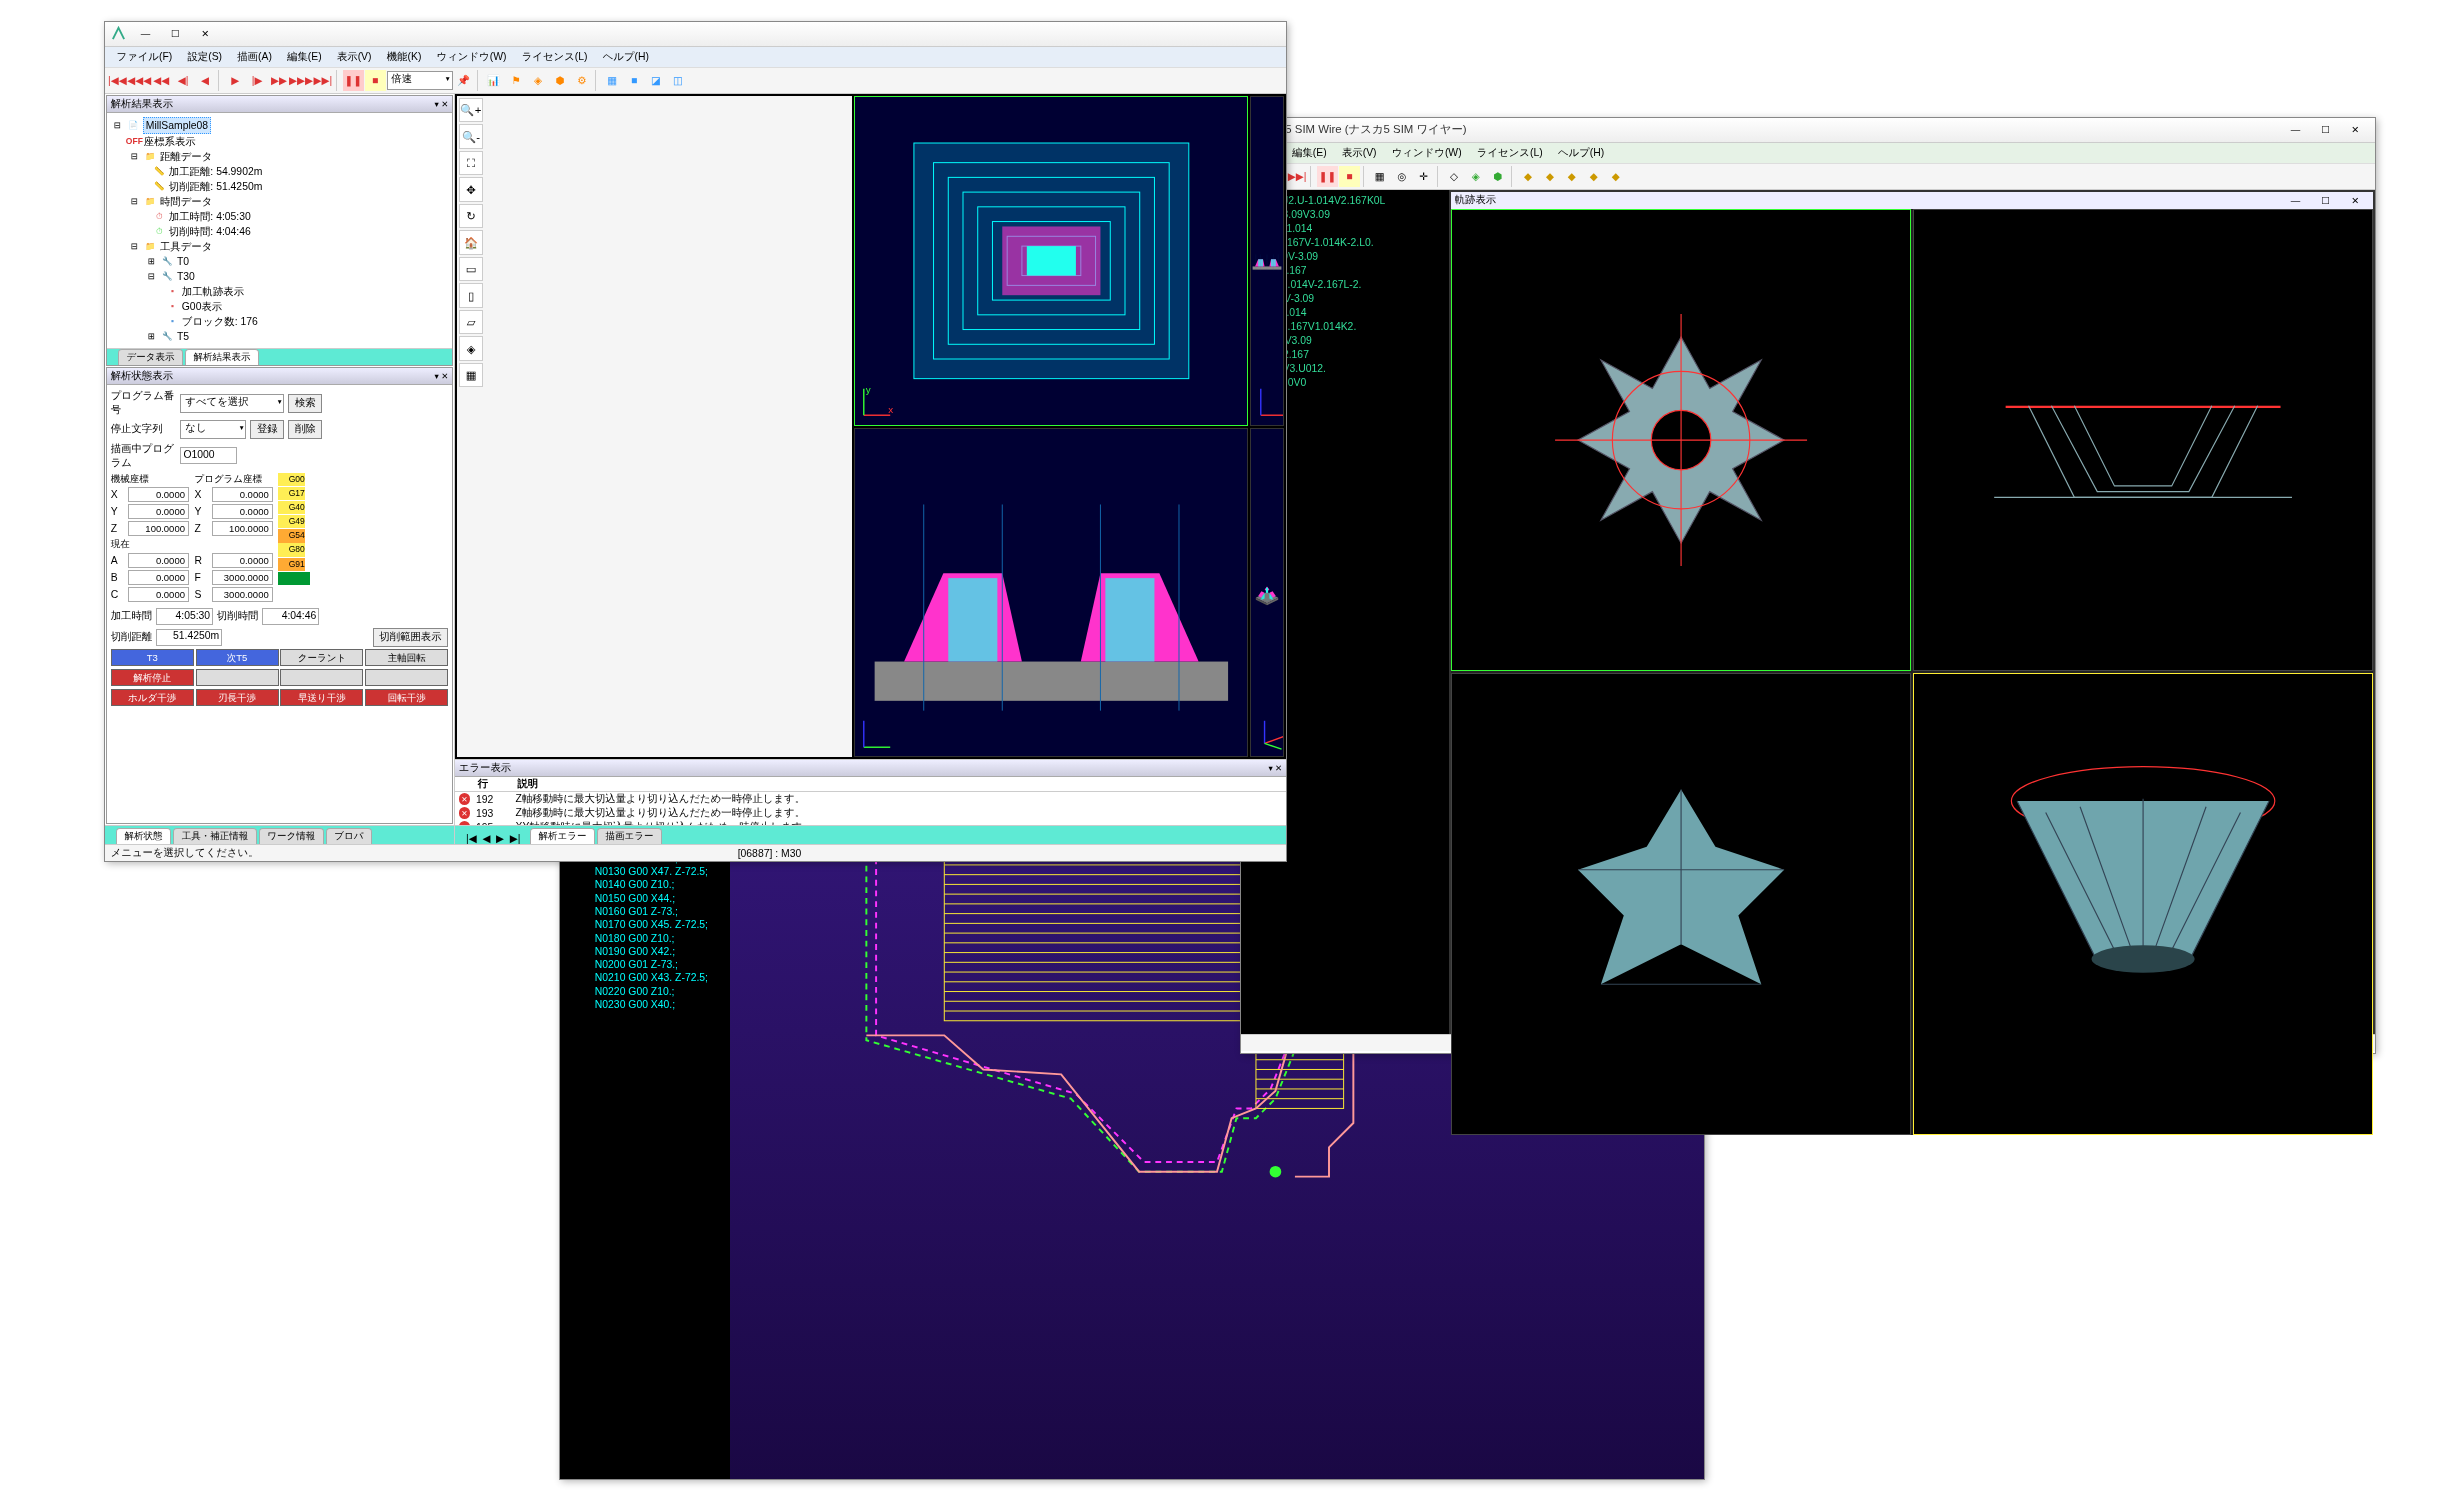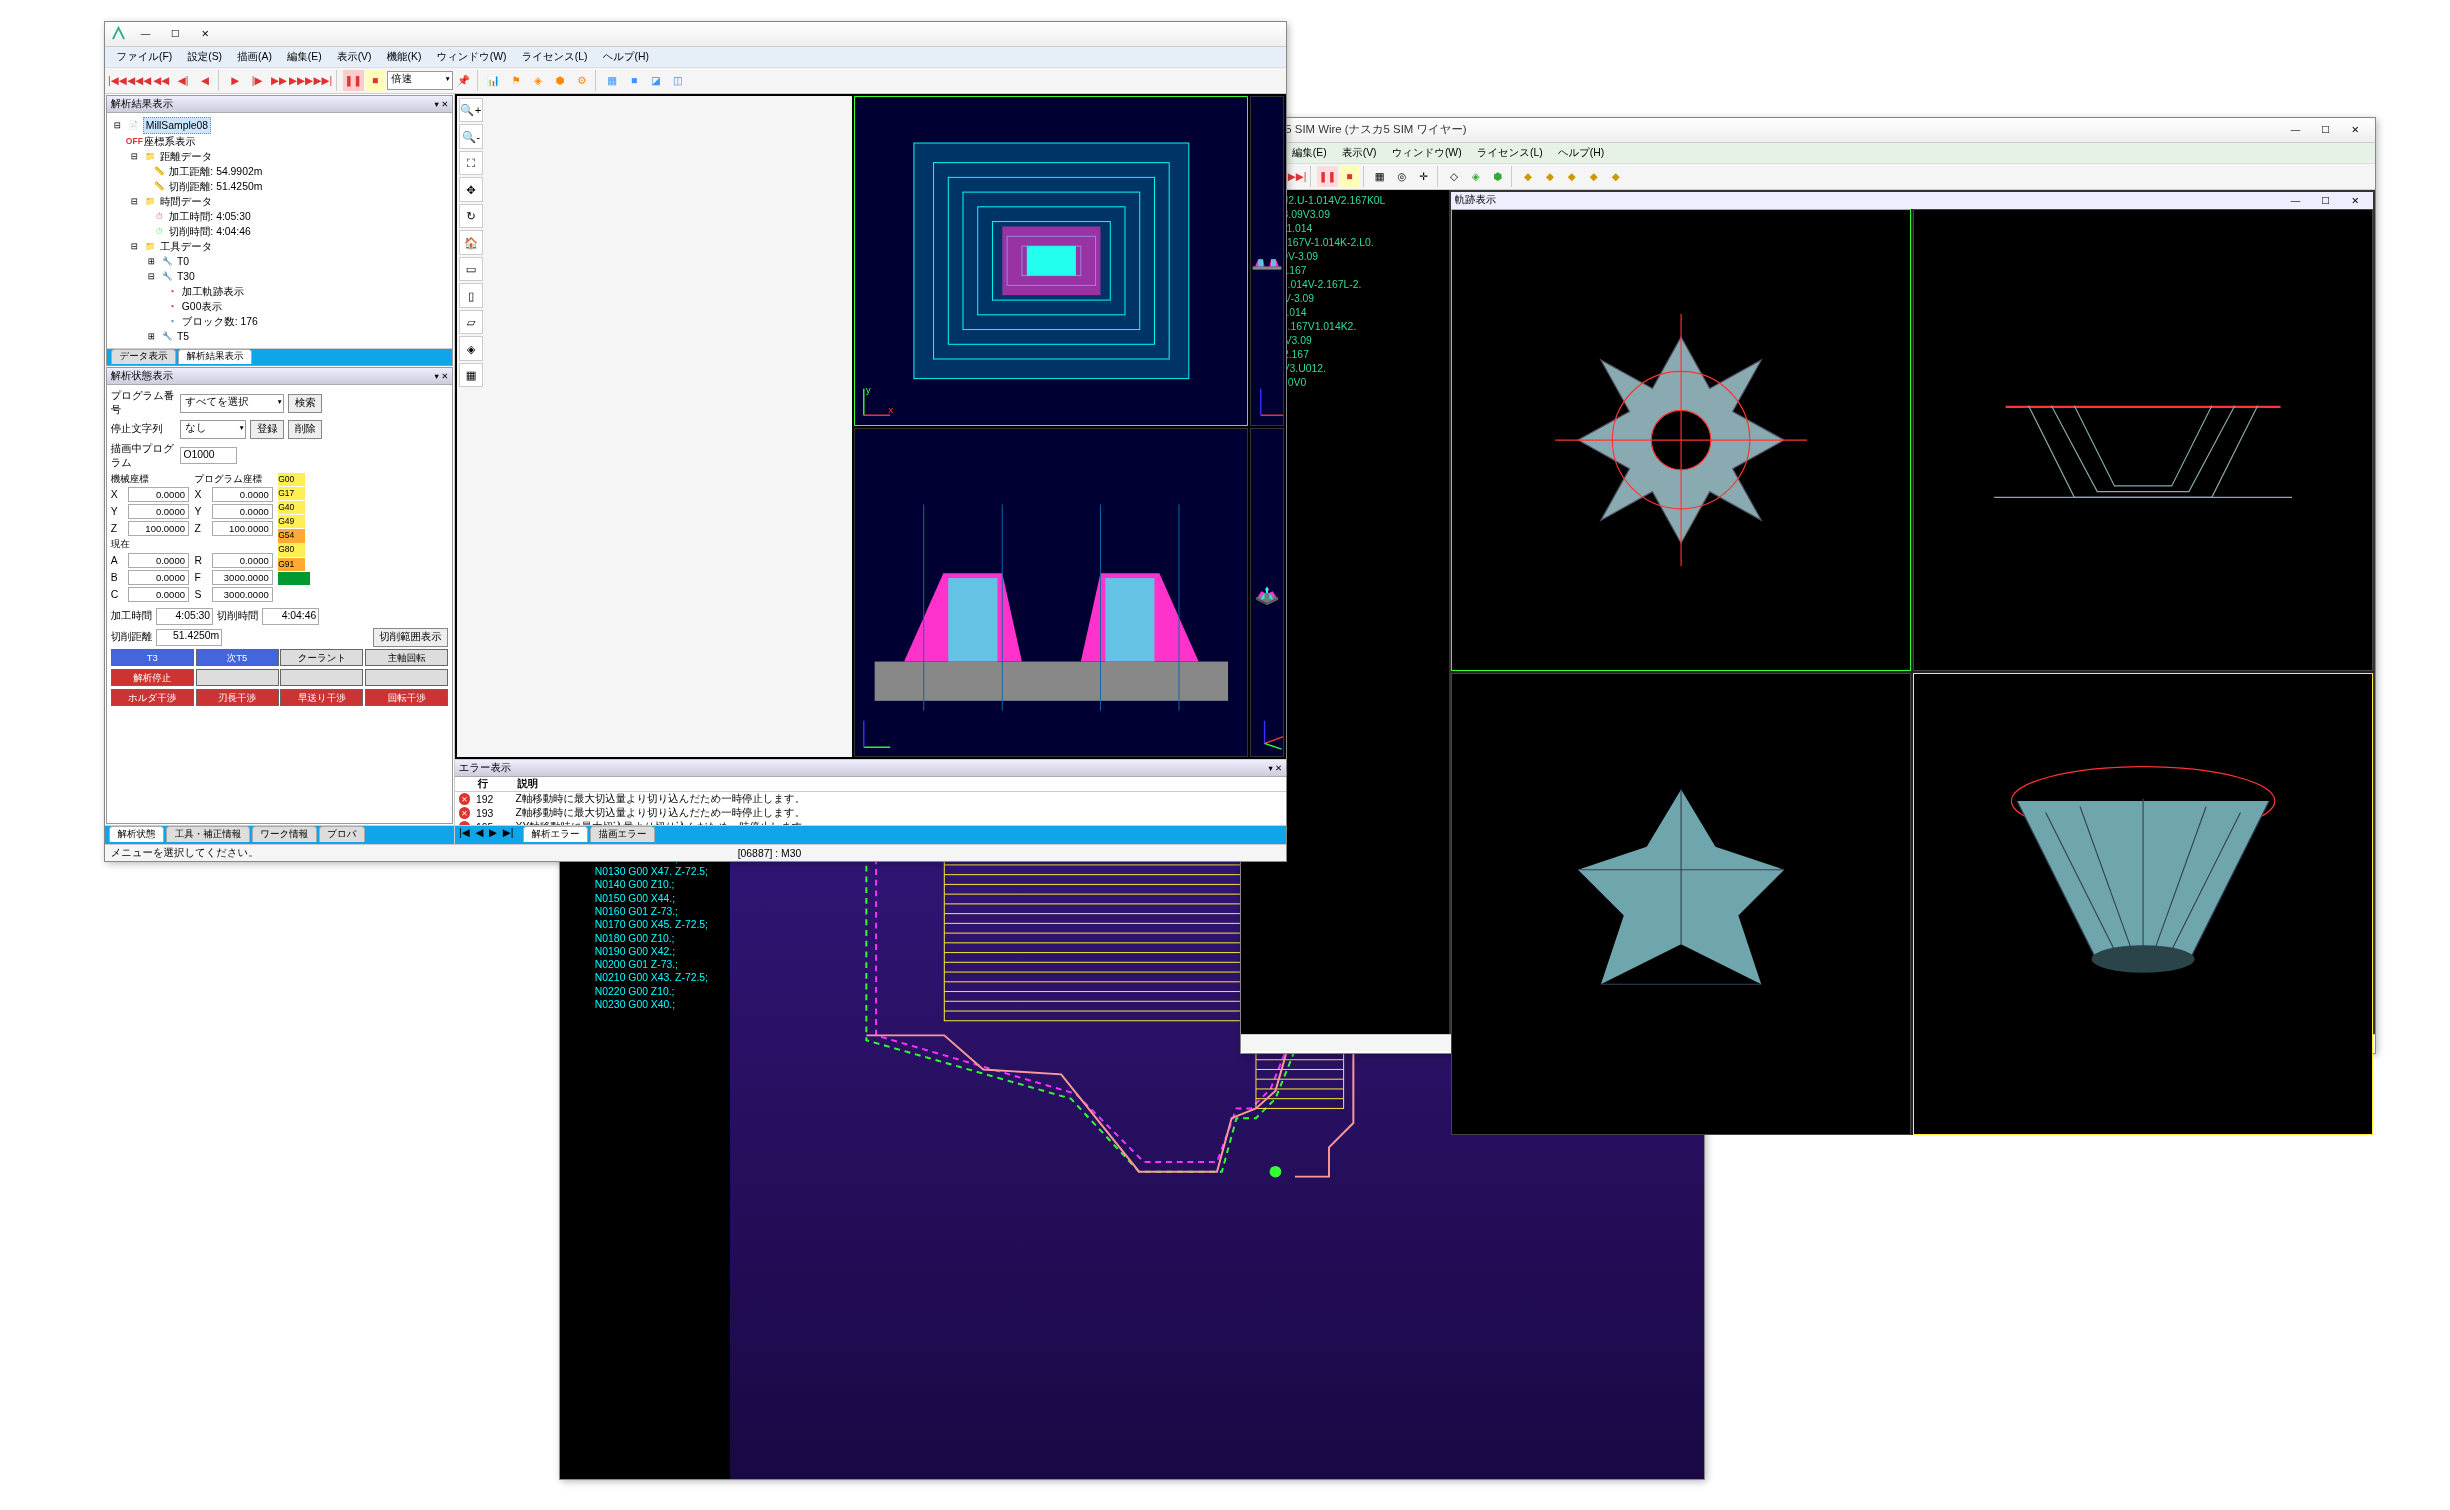--- a/index.html
+++ b/index.html
@@ -37,21 +37,21 @@
 .tree-sel { background: #cde6ff; border: 0.9px dotted #39f; padding: 0 1.9px; }
 
 .status-panel { padding: 3.8px; font-size: 10.4px; }
 .status-row { display: flex; align-items: center; margin-bottom: 2.8px; gap: 3.8px; }
 .status-label { width: 66px; }
 .status-input { border: 0.9px solid #aaa; padding: 0.9px 1.9px; height: 17px; background: #fff; }
 .status-btn { border: 0.9px solid #888; background: #eee; padding: 0.9px 5.7px; height: 19px; }
 
 .coord-grid { display: grid; grid-template-columns: 15px 66px 15px 66px 28px; gap: 1.9px 5.7px; align-items: center; margin: 1.9px 0; }
 .coord-val { border: 0.9px solid #aaa; text-align: right; padding: 0.9px 2.8px; height: 15px; font-size: 9.5px; }
-.g-badge { width: 26.5px; height: 13.3px; font-size: 8.5px; text-align: left; line-height: 13.3px; color: #000; }
+.g-badge { width: 26.5px; height: 13.3px; font-size: 8.5px; text-align: right; line-height: 13.3px; color: #000; }
 .g-yellow { background: #ffee55; }
 .g-orange { background: #ffaa33; }
 .g-green { background: #009933; color: #fff; padding-left: 32px; }
 
 .btn-row { display: flex; gap: 1.9px; margin-top: 2.8px; }
 .sm-btn { flex: 1; height: 17px; border: 0.9px solid #666; font-size: 9.5px; text-align: center; line-height: 15px; }
 .btn-blue { background: #4466dd; color: #fff; }
 .btn-red { background: #cc3333; color: #fff; }
 .btn-gray { background: #ddd; }
 
@@ -62,21 +62,21 @@
 .vp-tb-btn { width: 24.6px; height: 24.6px; border: 0.9px solid #ccc; background: #fff; display: flex; align-items: center; justify-content: center; font-size: 11.4px; }
 
 .vp-axis { position: absolute; left: 5.7px; bottom: 5.7px; width: 34px; height: 34px; }
 .vp-axis line { stroke-width: 1.5; }
 
 .error-panel { height: 85px; border-top: 0.9px solid #ccc; display: flex; flex-direction: column; }
 .err-list { flex: 1; overflow: auto; font-size: 10.4px; }
 .err-row { display: flex; align-items: center; padding: 0 3.8px; gap: 5.7px; }
 .err-ic { color: #fff; background: #d33; border-radius: 50%; width: 11.4px; height: 11.4px; font-size: 7.6px; display: flex; align-items: center; justify-content: center; }
 
-.tabstrip { height: 19px; background: #0ea5e9; display: flex; align-items: flex-start; border-top: 0.9px solid #ccc; padding-left: 4px; }
+.tabstrip { height: 19px; background: #5eead4; display: flex; align-items: flex-end; border-top: 0.9px solid #ccc; padding-left: 11px; }
 .tab { border: 0.9px solid #aaa; border-bottom: none; background: #fff; padding: 0.9px 7.6px; margin-right: 1.9px; border-radius: 3.8px 3.8px 0 0; font-size: 9.5px; }
 .tab.inactive { background: #ddd; }
 
 .statusbar { height: 17px; background: #f5f5f5; border-top: 0.9px solid #ccc; display: flex; align-items: center; padding: 0 5.7px; font-size: 10.4px; }
 
 
 .wire-body { display: flex; height: calc(100% - 72px - 19px); }
 .wire-left { width: 208px; display: flex; flex-direction: column; }
 .wire-coords { flex: 1; background: #000; color: #33dd99; font-family: monospace; font-size: 11.4px; padding: 3.8px; overflow: auto; line-height: 14px; }
 .wire-right { flex: 1; background: #333; padding: 1.9px; display: flex; flex-direction: column; }

